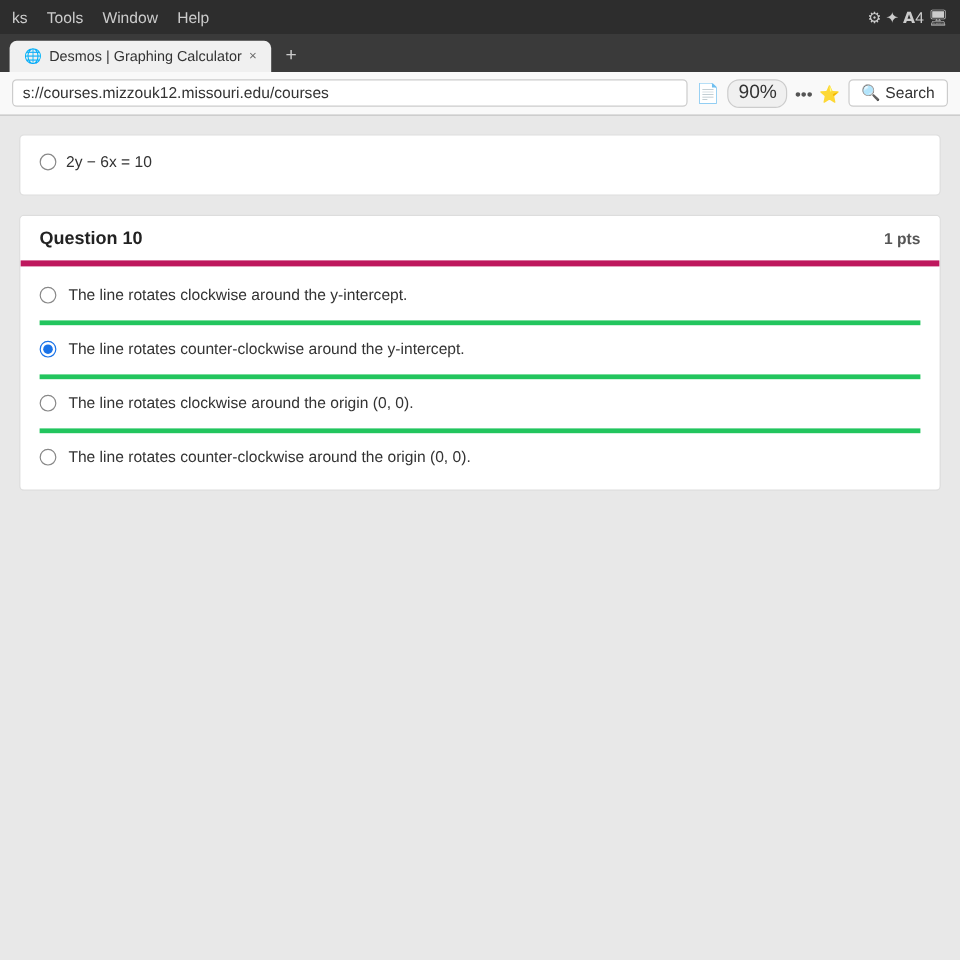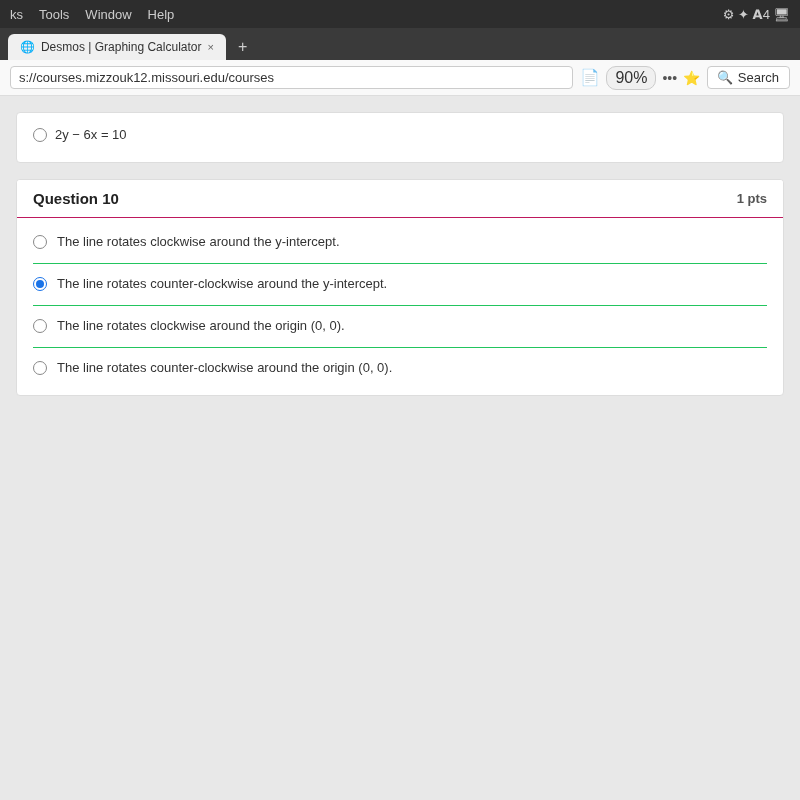--- a/index.html
+++ b/index.html
@@ -187,21 +187,21 @@
       border: 1px solid #ddd;
       border-radius: 4px;
       overflow: hidden;
     }
 
     .question-header {
       display: flex;
       justify-content: space-between;
       align-items: center;
       padding: 10px 16px;
-      border-bottom: 1px solid #be185d;
+      border-bottom: 5px solid #be185d;
       background: #fff;
     }
 
     .question-title {
       font-size: 15px;
       font-weight: bold;
       color: #222;
     }
 
     .question-pts {
@@ -229,21 +229,21 @@
       display: flex;
       flex-direction: column;
       gap: 10px;
     }
 
     .option-item {
       display: flex;
       align-items: center;
       gap: 10px;
       padding: 4px 0;
-      border-top: 1px solid #22c55e;
+      border-top: 4px solid #22c55e;
       padding-top: 12px;
     }
 
     .option-item:first-child {
       border-top: none;
       padding-top: 0;
     }
   </style>
 </head>
 <body>

